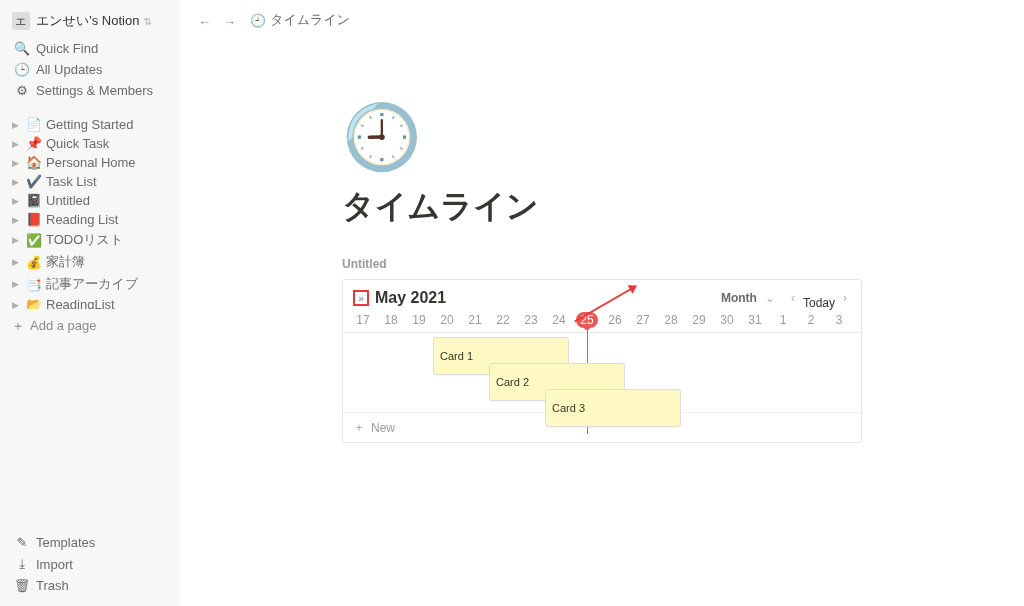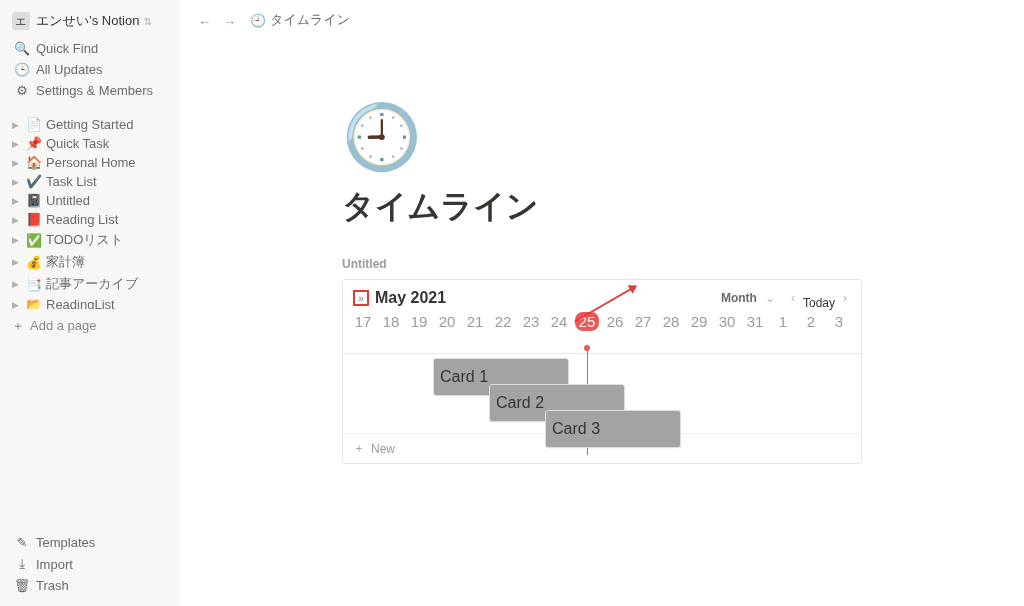--- a/index.html
+++ b/index.html
@@ -116,23 +116,23 @@
   margin-right:6px;
 }
 .month-label { font-weight:600; color:#37352f; font-size:16px;}
 .tl-header .spacer { flex:1; }
 .view-sel { color:#6b6b6b; margin-right:8px; cursor:pointer;font-weight:bold;}
 .chev { color:#b0b0b0; margin-right:12px;}
 .nav-small { color:#b0b0b0; padding:0 4px; cursor:pointer;}
 .today-btn { color:#37352f; font-weight:500; padding:0 4px; cursor:pointer;margin-top:10px;}
 .tl-days {
   display:flex;
-  padding: 0 6px 22px 6px;
+  padding: 0 6px 4px 6px;
   border-bottom: 1px solid #e6e6e4;
-  font-size: 15px;
+  font-size: 12px;
   color:#9b9b9b;
 }
 .tl-day { width: 28px; text-align:center; }
 .tl-day .num { display:inline-block; padding:1px 4px; border-radius:8px;}
 .tl-day.today .num { background:#eb5757; color:#fff; }
 .tl-body {
   position:relative;
   height: 80px;
   border-bottom: 1px solid #eee;
 }
@@ -144,22 +144,22 @@
 .tl-body .dot {
   position:absolute;
   width:6px;height:6px;border-radius:50%;background:#eb5757;
   left: calc(6px + 28px * 8.5 - 3px); top:-9px;
 }
 .card {
   position:absolute;
   height: 38px;
   border:1px solid #ddd;
   border-radius:3px;
-  background:#a3a3a3;
-  font-size:16px;
+  background:#fef9c3;
+  font-size:11px;
   color:#37352f;
   display:flex; align-items:center;
   padding:0 6px;
   box-shadow: 0 1px 1px rgba(0,0,0,0.04);
 }
 .tl-footer {
   padding: 6px 10px;
   font-size:12px;
   color:#9b9b9b;
   display:flex; align-items:center;

